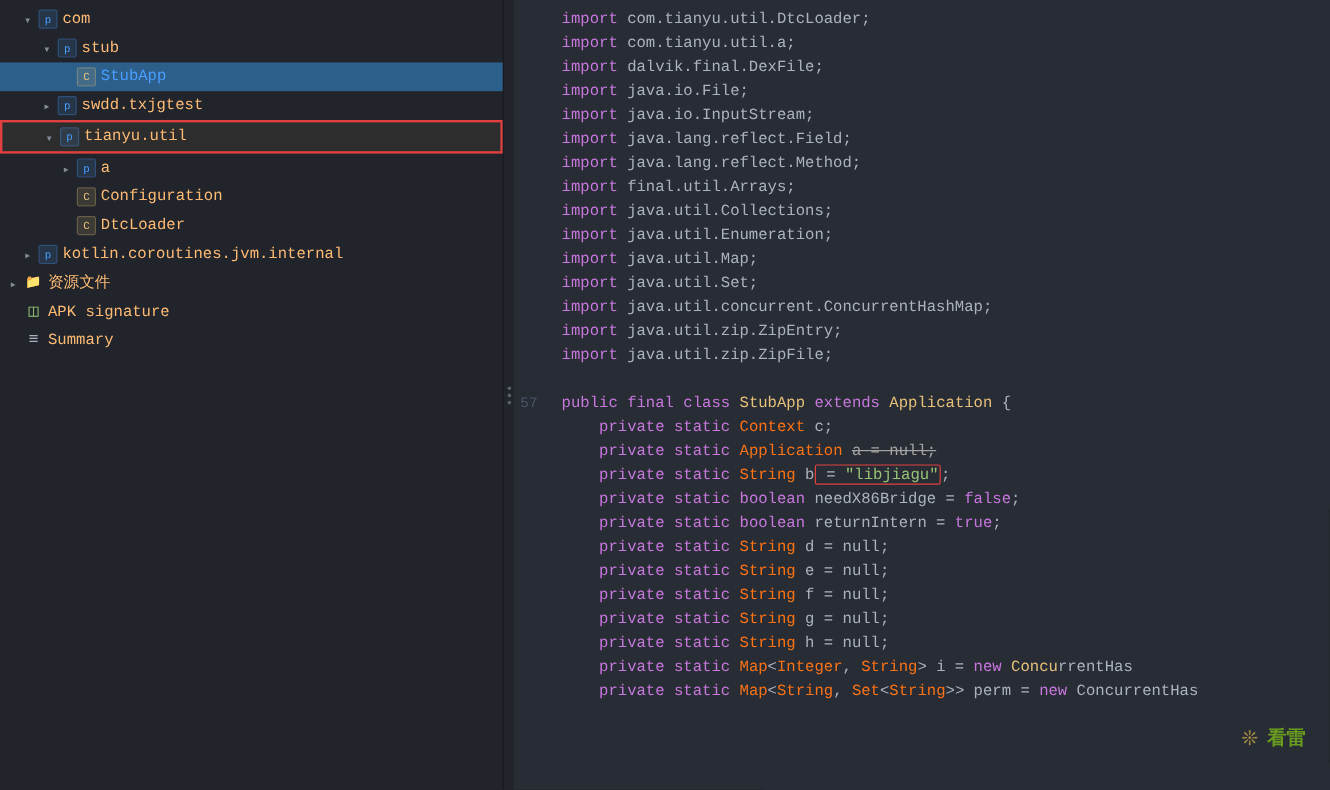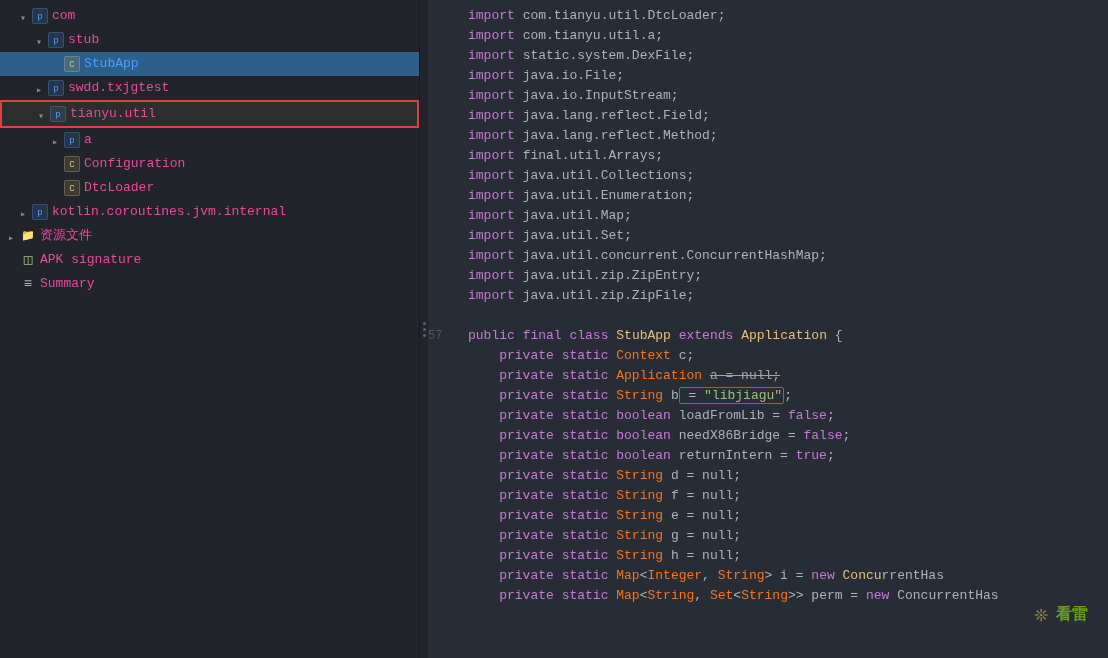--- a/index.html
+++ b/index.html
@@ -83,21 +83,21 @@
 
     .icon-class {
       background: #e5c07b22;
       border: 1px solid #e5c07b44;
       border-radius: 2px;
       color: #e5c07b;
       font-size: 9px;
     }
 
     .item-label {
-      color: #ec4899;
+      color: #fdba74;
       font-size: 13px;
     }
 
     .item-label.blue { color: #4a9eff; }
 
     
     #divider {
       width: 8px;
       background: #21252b;
       display: flex;
@@ -129,23 +129,23 @@
       display: flex;
       align-items: baseline;
       min-height: 20px;
       padding: 0 12px 0 0;
       white-space: pre;
     }
 
     .line-num {
       width: 40px;
       min-width: 40px;
-      text-align: left;
+      text-align: right;
       color: #4a5568;
-      padding-right: 0;
+      padding-right: 20px;
       user-select: none;
       font-size: 12px;
     }
 
     .code-content {
       flex: 1;
     }
 
     
     .kw { color: #c678dd; }         
@@ -274,21 +274,21 @@
   <div class="code-line">
     <span class="line-num"></span>
     <span class="code-content"><span class="kw">import</span> <span class="plain">com.tianyu.util.DtcLoader;</span></span>
   </div>
   <div class="code-line">
     <span class="line-num"></span>
     <span class="code-content"><span class="kw">import</span> <span class="plain">com.tianyu.util.a;</span></span>
   </div>
   <div class="code-line">
     <span class="line-num"></span>
-    <span class="code-content"><span class="kw">import</span> <span class="plain">static.system.DexFile;</span></span>
+    <span class="code-content"><span class="kw">import</span> <span class="plain">dalvik.final.DexFile;</span></span>
   </div>
   <div class="code-line">
     <span class="line-num"></span>
     <span class="code-content"><span class="kw">import</span> <span class="plain">java.io.File;</span></span>
   </div>
   <div class="code-line">
     <span class="line-num"></span>
     <span class="code-content"><span class="kw">import</span> <span class="plain">java.io.InputStream;</span></span>
   </div>
   <div class="code-line">
@@ -351,48 +351,44 @@
   <div class="code-line">
     <span class="line-num"></span>
     <span class="code-content"><span class="plain">    </span><span class="kw">private</span> <span class="kw">static</span> <span class="type">Application</span> <span class="strikethrough">a = null;</span></span>
   </div>
 
   <div class="code-line">
     <span class="line-num"></span>
     <span class="code-content"><span class="plain">    </span><span class="kw">private</span> <span class="kw">static</span> <span class="type">String</span> <span class="plain">b</span><span class="highlight-box"><span class="plain"> = </span><span class="str">"libjiagu"</span></span><span class="plain">;</span></span>
   </div>
 
-  <div class="code-line">
-    <span class="line-num"></span>
-    <span class="code-content"><span class="plain">    </span><span class="kw">private</span> <span class="kw">static</span> <span class="kw">boolean</span> <span class="plain">loadFromLib = </span><span class="kw">false</span><span class="plain">;</span></span>
-  </div>
 
   <div class="code-line">
     <span class="line-num"></span>
     <span class="code-content"><span class="plain">    </span><span class="kw">private</span> <span class="kw">static</span> <span class="kw">boolean</span> <span class="plain">needX86Bridge = </span><span class="kw">false</span><span class="plain">;</span></span>
   </div>
 
   <div class="code-line">
     <span class="line-num"></span>
     <span class="code-content"><span class="plain">    </span><span class="kw">private</span> <span class="kw">static</span> <span class="kw">boolean</span> <span class="plain">returnIntern = </span><span class="kw">true</span><span class="plain">;</span></span>
   </div>
 
   <div class="code-line">
     <span class="line-num"></span>
     <span class="code-content"><span class="plain">    </span><span class="kw">private</span> <span class="kw">static</span> <span class="type">String</span> <span class="plain">d = null;</span></span>
   </div>
 
   <div class="code-line">
     <span class="line-num"></span>
+    <span class="code-content"><span class="plain">    </span><span class="kw">private</span> <span class="kw">static</span> <span class="type">String</span> <span class="plain">e = null;</span></span>
+  </div>
+
+  <div class="code-line">
+    <span class="line-num"></span>
     <span class="code-content"><span class="plain">    </span><span class="kw">private</span> <span class="kw">static</span> <span class="type">String</span> <span class="plain">f = null;</span></span>
-  </div>
-
-  <div class="code-line">
-    <span class="line-num"></span>
-    <span class="code-content"><span class="plain">    </span><span class="kw">private</span> <span class="kw">static</span> <span class="type">String</span> <span class="plain">e = null;</span></span>
   </div>
 
   <div class="code-line">
     <span class="line-num"></span>
     <span class="code-content"><span class="plain">    </span><span class="kw">private</span> <span class="kw">static</span> <span class="type">String</span> <span class="plain">g = null;</span></span>
   </div>
 
   <div class="code-line">
     <span class="line-num"></span>
     <span class="code-content"><span class="plain">    </span><span class="kw">private</span> <span class="kw">static</span> <span class="type">String</span> <span class="plain">h = null;</span></span>

